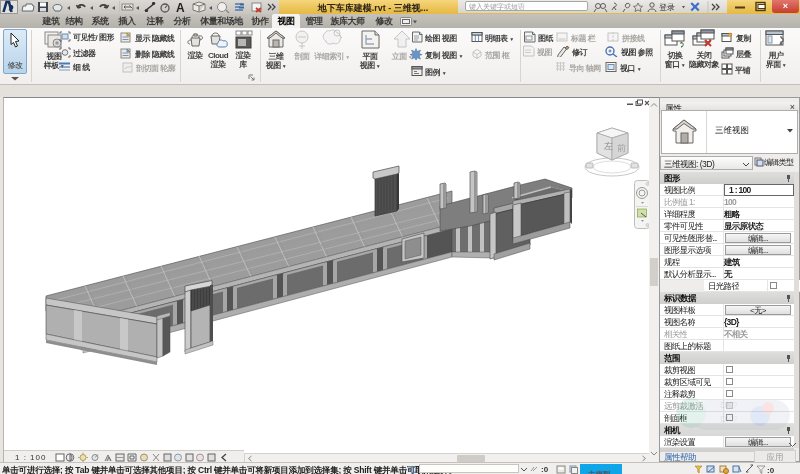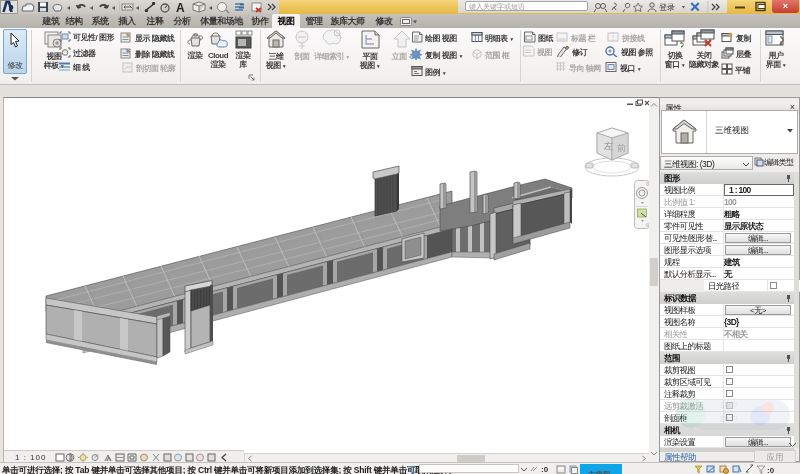--- a/index.html
+++ b/index.html
@@ -111,20 +111,21 @@
           <path d="M235 4 h8 M235 7 h5 M235 10 h8"></path>
         </g>
       <g stroke="#3d6a9e" stroke-width="2">
           <path d="M240 4.5 h4 M239 7.5 h5"></path>
         </g>
       <rect x="252" y="3" width="9" height="8" fill="#f4f3f1" stroke="#8a8884"></rect>
       <path d="M256 8 l5 4 M261 8 l-5 4" stroke="#c0392b" stroke-width="1.8"></path>
       <path d="M268 4 l3 3 l-3 3 M272 4 l3 3 l-3 3" stroke="#444" stroke-width="1.3"></path>
     </g>
   </svg>
+  <div id="apptitle">地下车库建模.rvt - 三维视...</div>
   <div id="infocenter"></div>
   <div id="searchbox">键入关键字或短语</div>
   <svg class="abs" style="left:590px;top:0" width="210" height="14" viewBox="0 0 210 14">
     <g stroke="#5a5a5a" fill="none">
       <circle cx="8" cy="6" r="2.5"></circle>
         <circle cx="13" cy="6" r="2.5"></circle>
         <path d="M6 9 l-2 3 M15 9 l2 3" stroke-width="1"></path>
       <path d="M24 3 c3 0 3 4 0 4 l-2 3 m2 -3 l2 3"></path>
       <path d="M36 4 c3 -2 5 1 3 3 c-2 2 -5 0 -3 -3 z M35 9 l-2 3"></path>
       <path d="M48 3 l1.5 3 3 .3 -2.2 2 .6 3.2 -2.9 -1.6 -2.9 1.6 .6 -3.2 -2.2 -2 3 -.3 z" stroke-width="0.8"></path>

